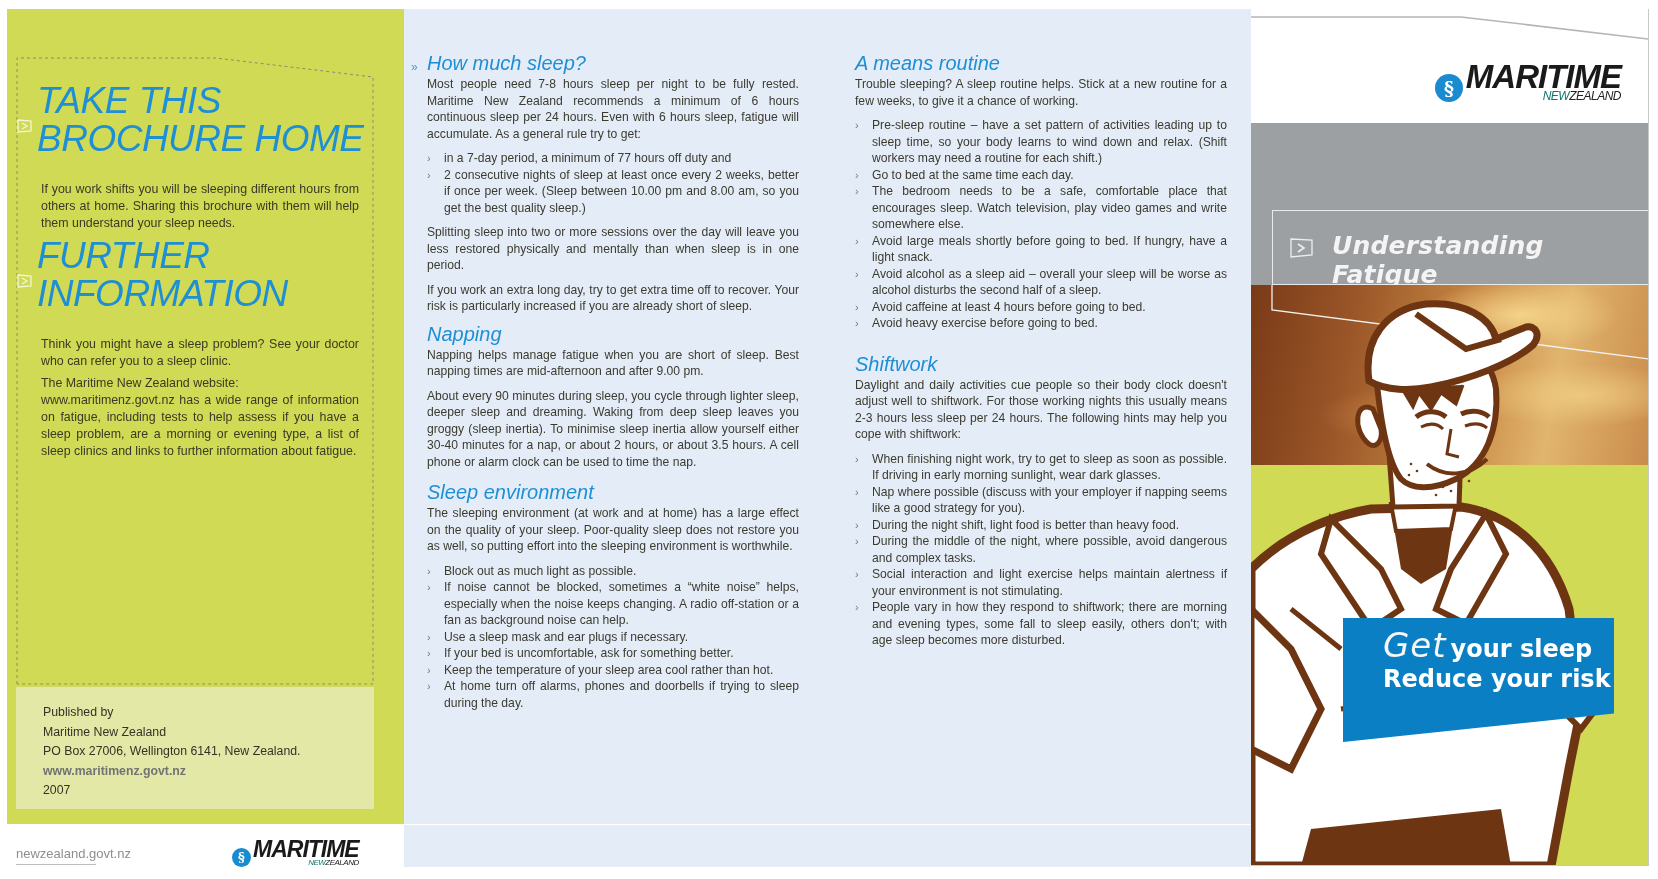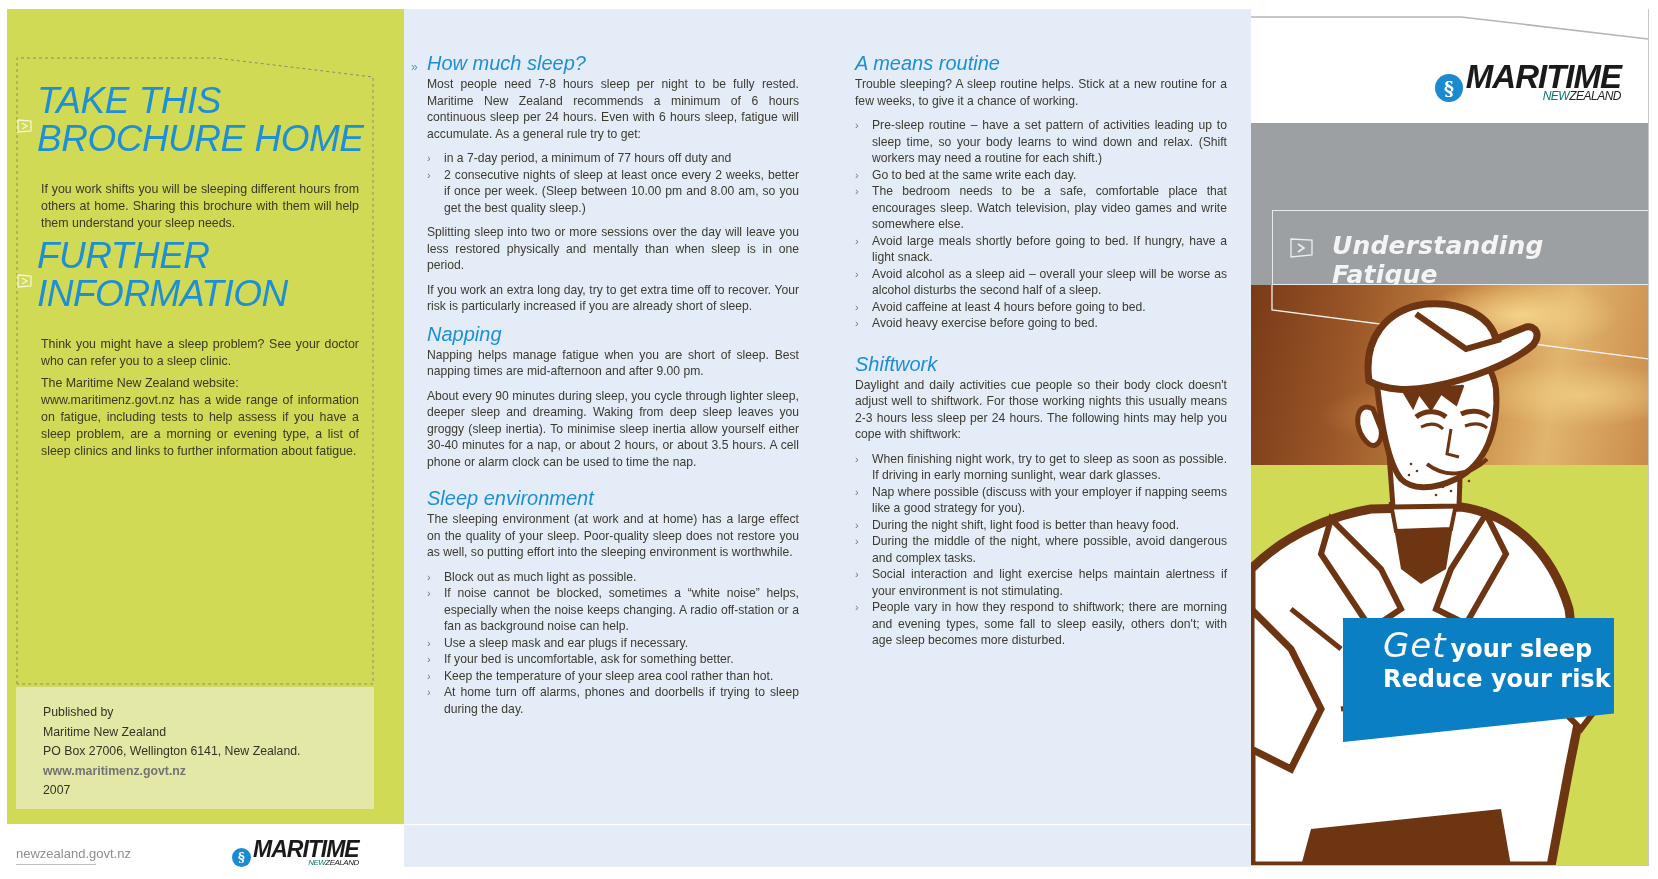--- a/index.html
+++ b/index.html
@@ -231,41 +231,41 @@
       <p class="para">Splitting sleep into two or more sessions over the day will leave you less restored physically and mentally than when sleep is in one period.</p>
       <p class="para">If you work an extra long day, try to get extra time off to recover. Your risk is particularly increased if you are already short of sleep.</p>
     </div>
 
     <div style="margin-top:7px;">
       <h2 class="sec-title">Napping</h2>
       <p class="para">Napping helps manage fatigue when you are short of sleep. Best napping times are mid-afternoon and after 9.00 pm.</p>
       <p class="para">About every 90 minutes during sleep, you cycle through lighter sleep, deeper sleep and dreaming. Waking from deep sleep leaves you groggy (sleep inertia). To minimise sleep inertia allow yourself either 30-40 minutes for a nap, or about 2 hours, or about 3.5 hours. A cell phone or alarm clock can be used to time the nap.</p>
     </div>
 
-    <div style="margin-top:16px;">
+    <div style="margin-top:10px;">
       <h2 class="sec-title">Sleep environment</h2>
       <p class="para">The sleeping environment (at work and at home) has a large effect on the quality of your sleep. Poor-quality sleep does not restore you as well, so putting effort into the sleeping environment is worthwhile.</p>
       <ul class="blist">
         <li>Block out as much light as possible.</li>
         <li>If noise cannot be blocked, sometimes a “white noise” helps, especially when the noise keeps changing. A radio off-station or a fan as background noise can help.</li>
         <li>Use a sleep mask and ear plugs if necessary.</li>
         <li>If your bed is uncomfortable, ask for something better.</li>
         <li>Keep the temperature of your sleep area cool rather than hot.</li>
         <li>At home turn off alarms, phones and doorbells if trying to sleep during the day.</li>
       </ul>
     </div>
   </div>
 
   <div class="col col-2" style="top:42px;">
     <div>
       <h2 class="sec-title">A means routine</h2>
       <p class="para">Trouble sleeping? A sleep routine helps. Stick at a new routine for a few weeks, to give it a chance of working.</p>
       <ul class="blist">
         <li>Pre-sleep routine – have a set pattern of activities leading up to sleep time, so your body learns to wind down and relax. (Shift workers may need a routine for each shift.)</li>
-        <li>Go to bed at the same write each day.</li>
+        <li>Go to bed at the same time each day.</li>
         <li>The bedroom needs to be a safe, comfortable place that encourages sleep. Watch television, play video games and write somewhere else.</li>
         <li>Avoid large meals shortly before going to bed. If hungry, have a light snack.</li>
         <li>Avoid alcohol as a sleep aid – overall your sleep will be worse as alcohol disturbs the second half of a sleep.</li>
         <li>Avoid caffeine at least 4 hours before going to bed.</li>
         <li>Avoid heavy exercise before going to bed.</li>
       </ul>
     </div>
 
     <div style="margin-top:20px;">
       <h2 class="sec-title">Shiftwork</h2>

